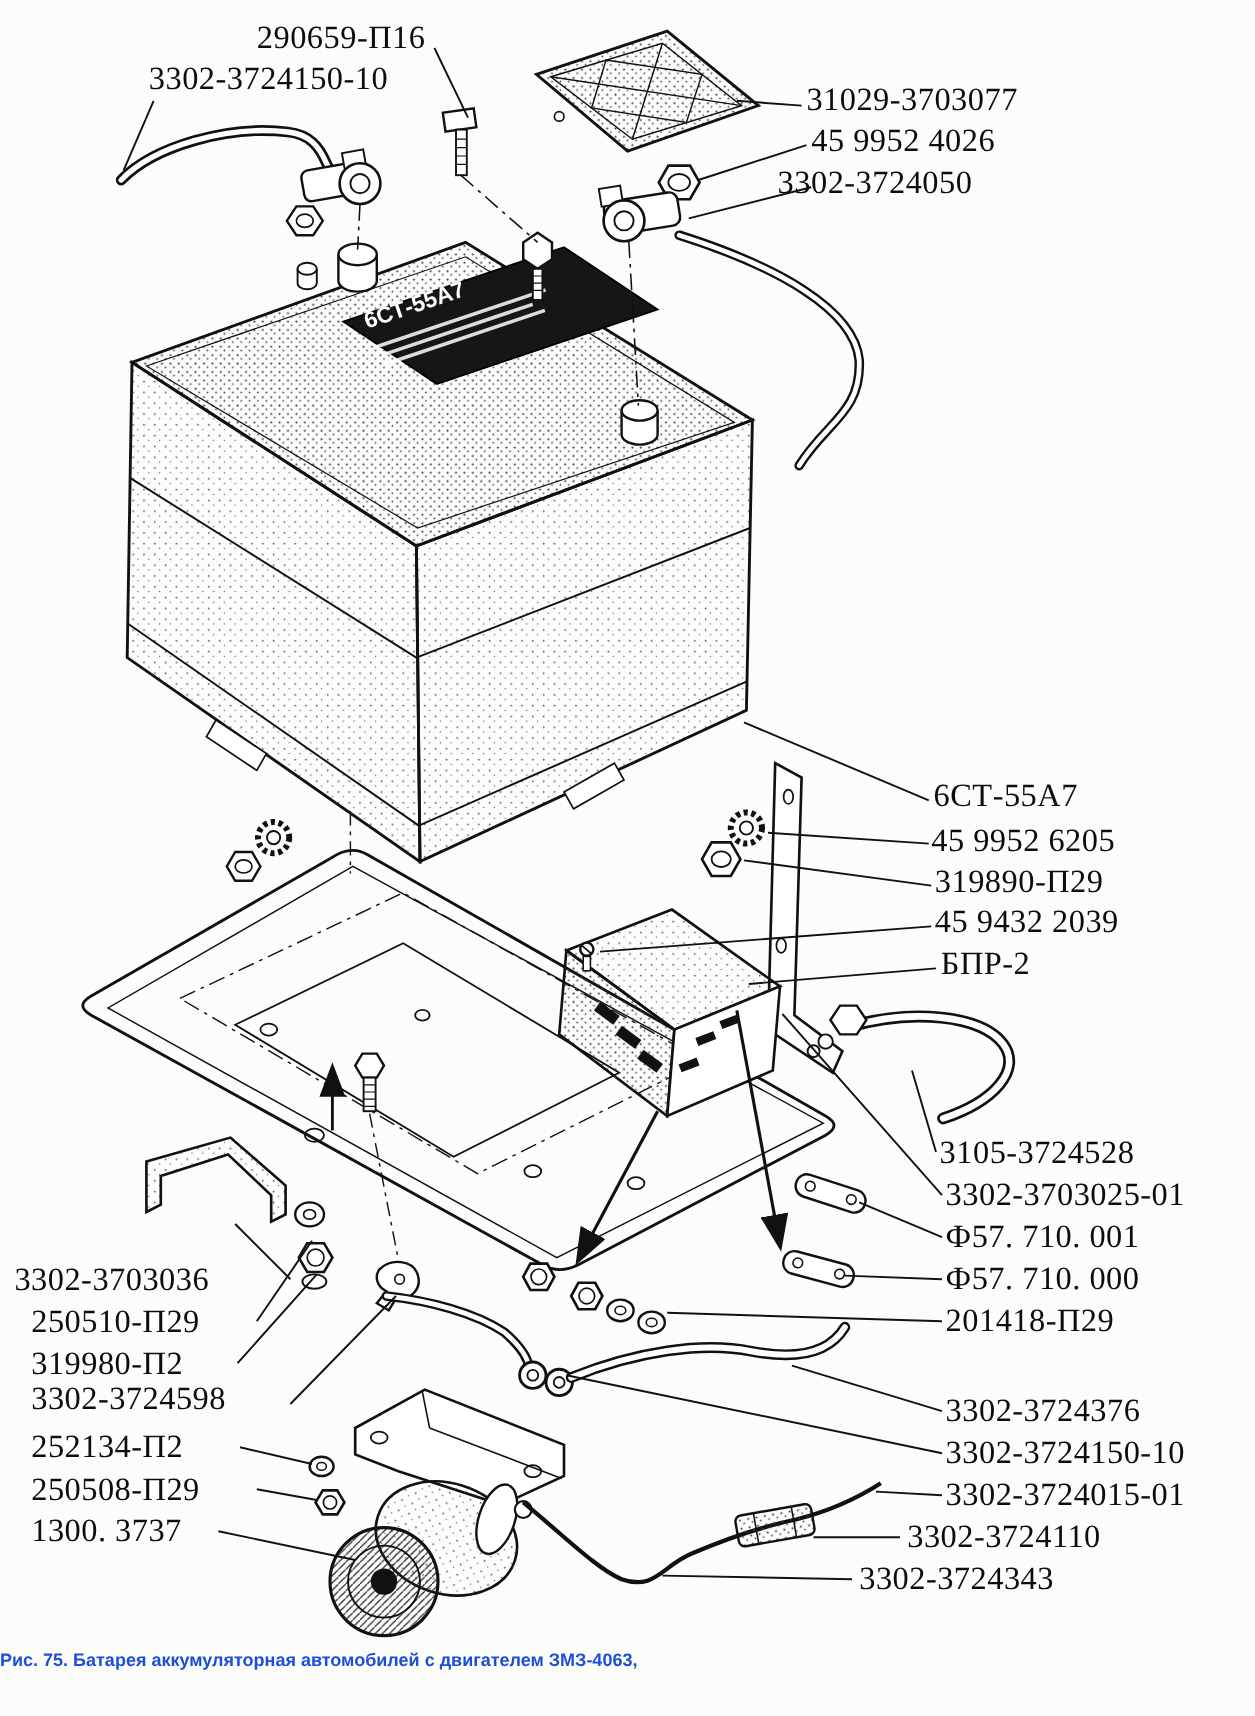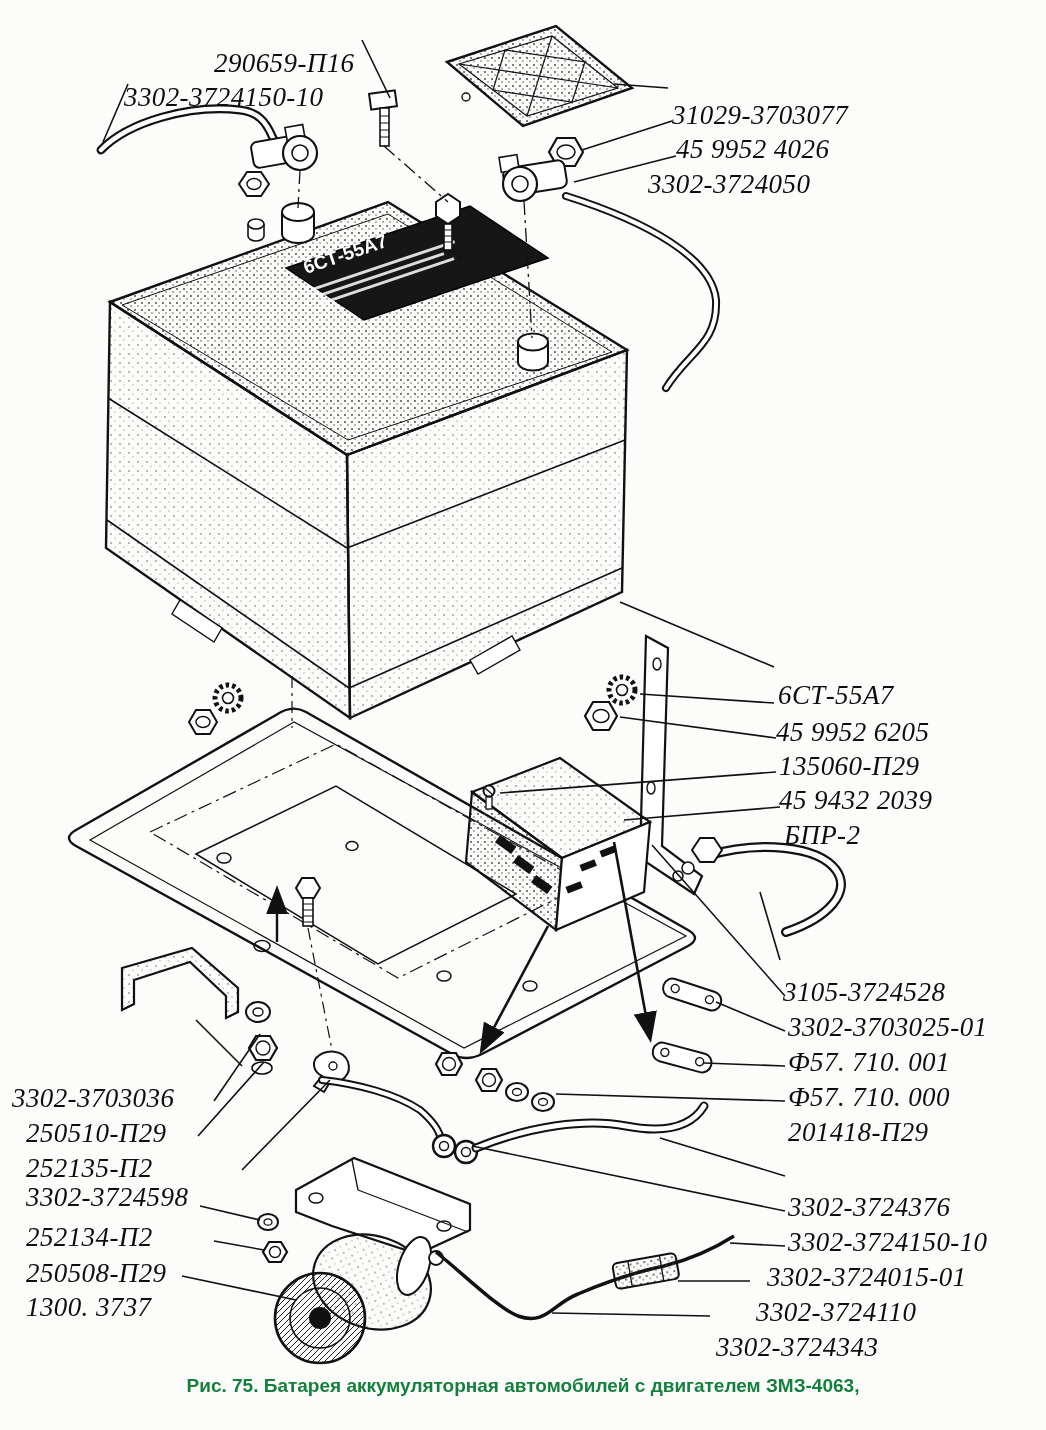--- a/index.html
+++ b/index.html
@@ -1,23 +1,23 @@
 <!DOCTYPE html>
 <html><head>
 <meta charset="utf-8">
 <style>
   html,body{margin:0;padding:0;background:#e8e8e4;}
   .fig{position:relative;width:1046px;height:1430px;margin:0 auto;background:#fcfcfa;
        font-family:"Liberation Serif",serif;overflow:hidden;}
   .fig svg.art{position:absolute;left:0;top:0;}
-  .lbl{position:absolute;font-style:italic;font-weight:500;font-size:27px;color:#0d0d0d;
-       white-space:nowrap;letter-spacing:.4px;line-height:1;margin-top:32px;}
-  .caption{position:absolute;left:0;right:0;top:1374px;text-align:center;
-       font-family:"Liberation Sans",sans-serif;font-weight:bold;font-size:19px;
-       color:#15803d;line-height:1.3;}
+  .lbl{position:absolute;font-weight:500;font-size:27px;color:#0d0d0d;
+       white-space:nowrap;letter-spacing:.4px;line-height:1;}
+  .caption{position:absolute;left:0;right:0;top:1374px;text-align:left;
+       font-family:"Liberation Sans",sans-serif;font-weight:bold;font-size:15px;
+       color:#1d4ed8;line-height:1.3;}
 </style>
 </head>
 <body>
 
 <div class="fig">
 
 <svg class="art" width="1046" height="1430" viewBox="0 0 1046 1430">
   <defs>
     <pattern id="stip" width="7" height="7" patternUnits="userSpaceOnUse">
       <circle cx="2" cy="2" r="0.9" fill="#3c3c3c"></circle>
@@ -295,36 +295,36 @@
   </g>
 </svg>
 
 <div class="lbl" style="left:214px;top:18px">290659-П16</div>
 <div class="lbl" style="left:124px;top:52px">3302-3724150-10</div>
 <div class="lbl" style="left:672px;top:70px">31029-3703077</div>
 <div class="lbl" style="left:676px;top:104px">45 9952 4026</div>
 <div class="lbl" style="left:648px;top:139px">3302-3724050</div>
 <div class="lbl" style="left:778px;top:650px">6СТ-55А7</div>
 <div class="lbl" style="left:776px;top:687px">45 9952 6205</div>
-<div class="lbl" style="left:779px;top:721px">135060-П29</div>
+<div class="lbl" style="left:779px;top:721px">319890-П29</div>
 <div class="lbl" style="left:779px;top:755px">45 9432 2039</div>
 <div class="lbl" style="left:784px;top:790px">БПР-2</div>
 <div class="lbl" style="left:783px;top:947px">3105-3724528</div>
 <div class="lbl" style="left:788px;top:982px">3302-3703025-01</div>
 <div class="lbl" style="left:788px;top:1017px">Ф57. 710. 001</div>
 <div class="lbl" style="left:788px;top:1052px">Ф57. 710. 000</div>
 <div class="lbl" style="left:788px;top:1087px">201418-П29</div>
 <div class="lbl" style="left:788px;top:1162px">3302-3724376</div>
 <div class="lbl" style="left:788px;top:1197px">3302-3724150-10</div>
-<div class="lbl" style="left:767px;top:1232px">3302-3724015-01</div>
+<div class="lbl" style="left:788px;top:1232px">3302-3724015-01</div>
 <div class="lbl" style="left:756px;top:1267px">3302-3724110</div>
 <div class="lbl" style="left:716px;top:1302px">3302-3724343</div>
 <div class="lbl" style="left:12px;top:1053px">3302-3703036</div>
 <div class="lbl" style="left:26px;top:1088px">250510-П29</div>
-<div class="lbl" style="left:26px;top:1123px">252135-П2</div>
+<div class="lbl" style="left:26px;top:1123px">319980-П2</div>
 <div class="lbl" style="left:26px;top:1152px">3302-3724598</div>
 <div class="lbl" style="left:26px;top:1192px">252134-П2</div>
 <div class="lbl" style="left:26px;top:1228px">250508-П29</div>
 <div class="lbl" style="left:26px;top:1262px">1300. 3737</div>
 
 <div class="caption">
   <div>Рис. 75. Батарея аккумуляторная автомобилей с двигателем ЗМЗ-4063,</div>
 </div>
 
 </div>

